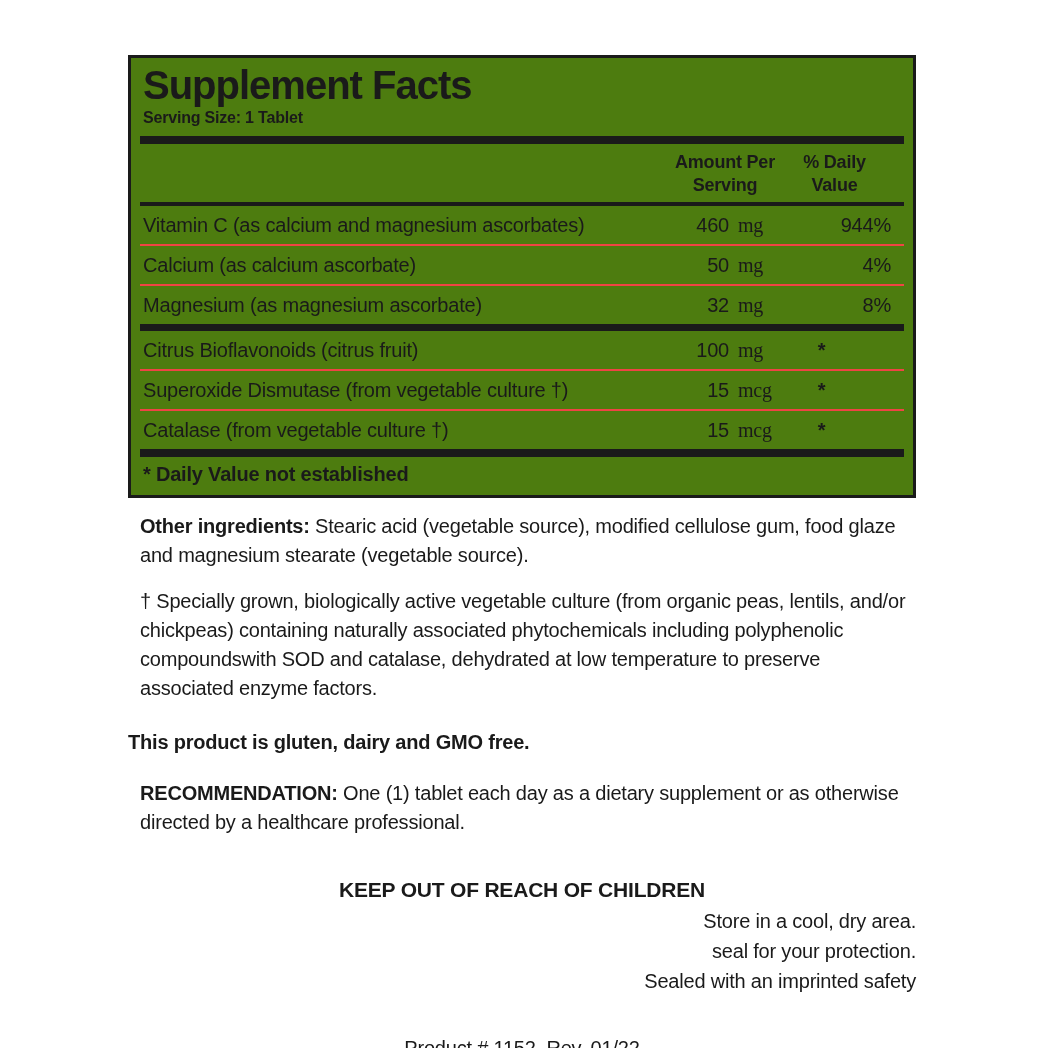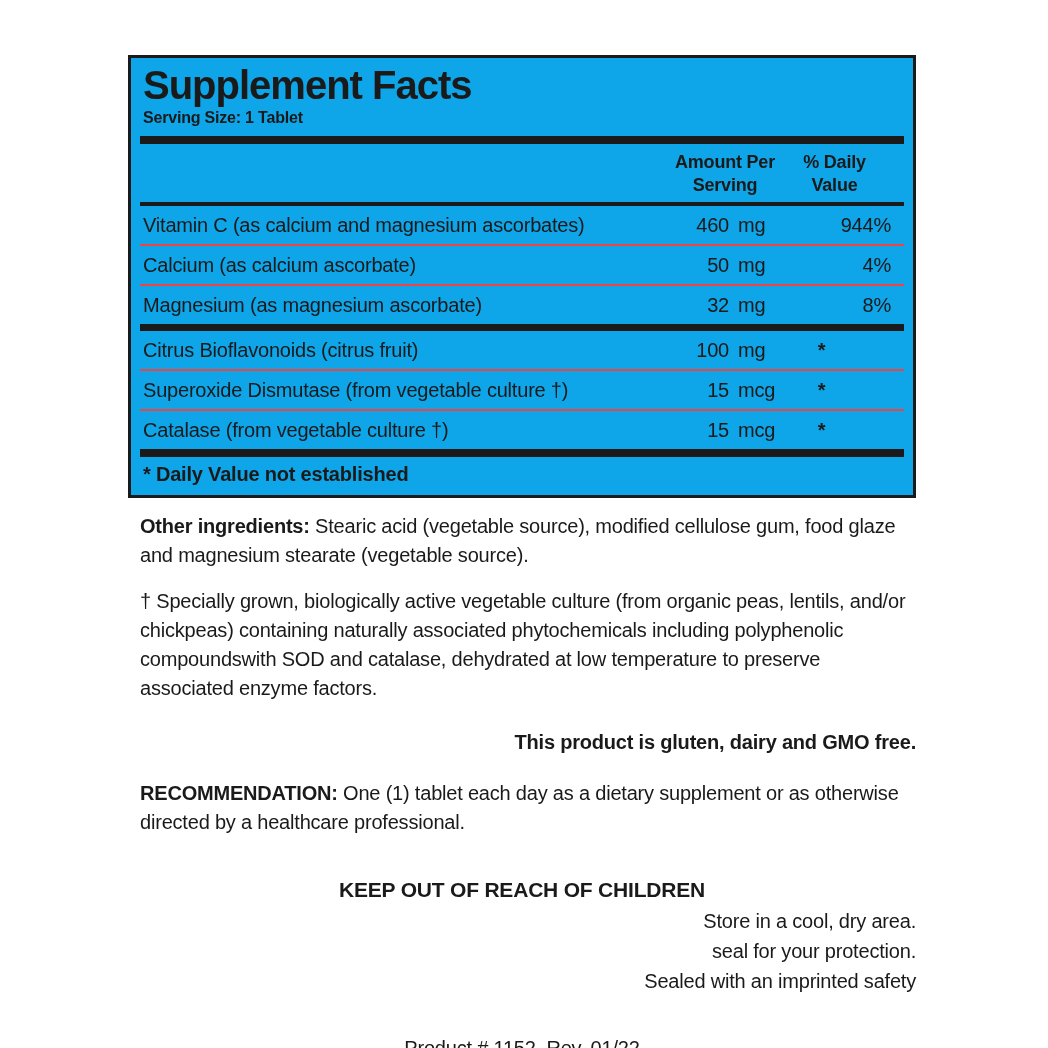--- a/index.html
+++ b/index.html
@@ -13,21 +13,21 @@
   .page {
     position: relative;
     width: 788px;
     margin: 0 0 0 128px;
     padding-top: 55px;
   }
 
   
   .sf-panel {
     border: 3px solid #1a1a1a;
-    background: #0ea5e9;
+    background: #4d7c0f;
     padding: 6px 9px 5px 9px;
     letter-spacing: -0.2px;
   }
   .sf-title {
     font-size: 40px;
     font-weight: 700;
     letter-spacing: -1px;
     line-height: 1.05;
     padding-left: 3px;
   }
@@ -62,21 +62,21 @@
     display: flex;
     align-items: baseline;
     padding: 7px 0 7px 3px;
     font-size: 20px;
     line-height: 1.2;
   }
   .sf-row + .sf-row { border-top: 2px solid #ef4444; }
   .sf-row .nm { flex: 1; padding-right: 6px; }
   .sf-row .amt { width: 112px; display: flex; }
   .sf-row .num { flex: 1; text-align: right; }
-  .sf-row .unit { width: 50px; text-align: left; padding-left: 9px; }
+  .sf-row .unit { width: 50px; text-align: left; padding-left: 9px; font-family: Liberation Serif, serif; }
   .sf-row .dv { width: 125px; text-align: right; padding-right: 13px; }
   .sf-row .dv.star { text-align: center; padding-right: 40px; font-weight: 700; }
 
   .sf-footnote {
     font-size: 20px;
     font-weight: 700;
     padding: 6px 0 4px 3px;
   }
 
   
@@ -87,21 +87,21 @@
     padding-right: 2px;
     letter-spacing: -0.2px;
   }
   .para b { font-weight: 700; }
   .p-other  { margin-top: 14px; }
   .p-dagger { margin-top: 17px; }
   .claim {
     margin-top: 28px;
     font-size: 20px;
     font-weight: 700;
-    text-align: right;
+    text-align: left;
     letter-spacing: -0.2px;
   }
   .p-rec { margin-top: 25px; }
   .warning {
     margin-top: 41px;
     font-size: 21px;
     font-weight: 700;
     text-align: center;
     letter-spacing: -0.2px;
   }

